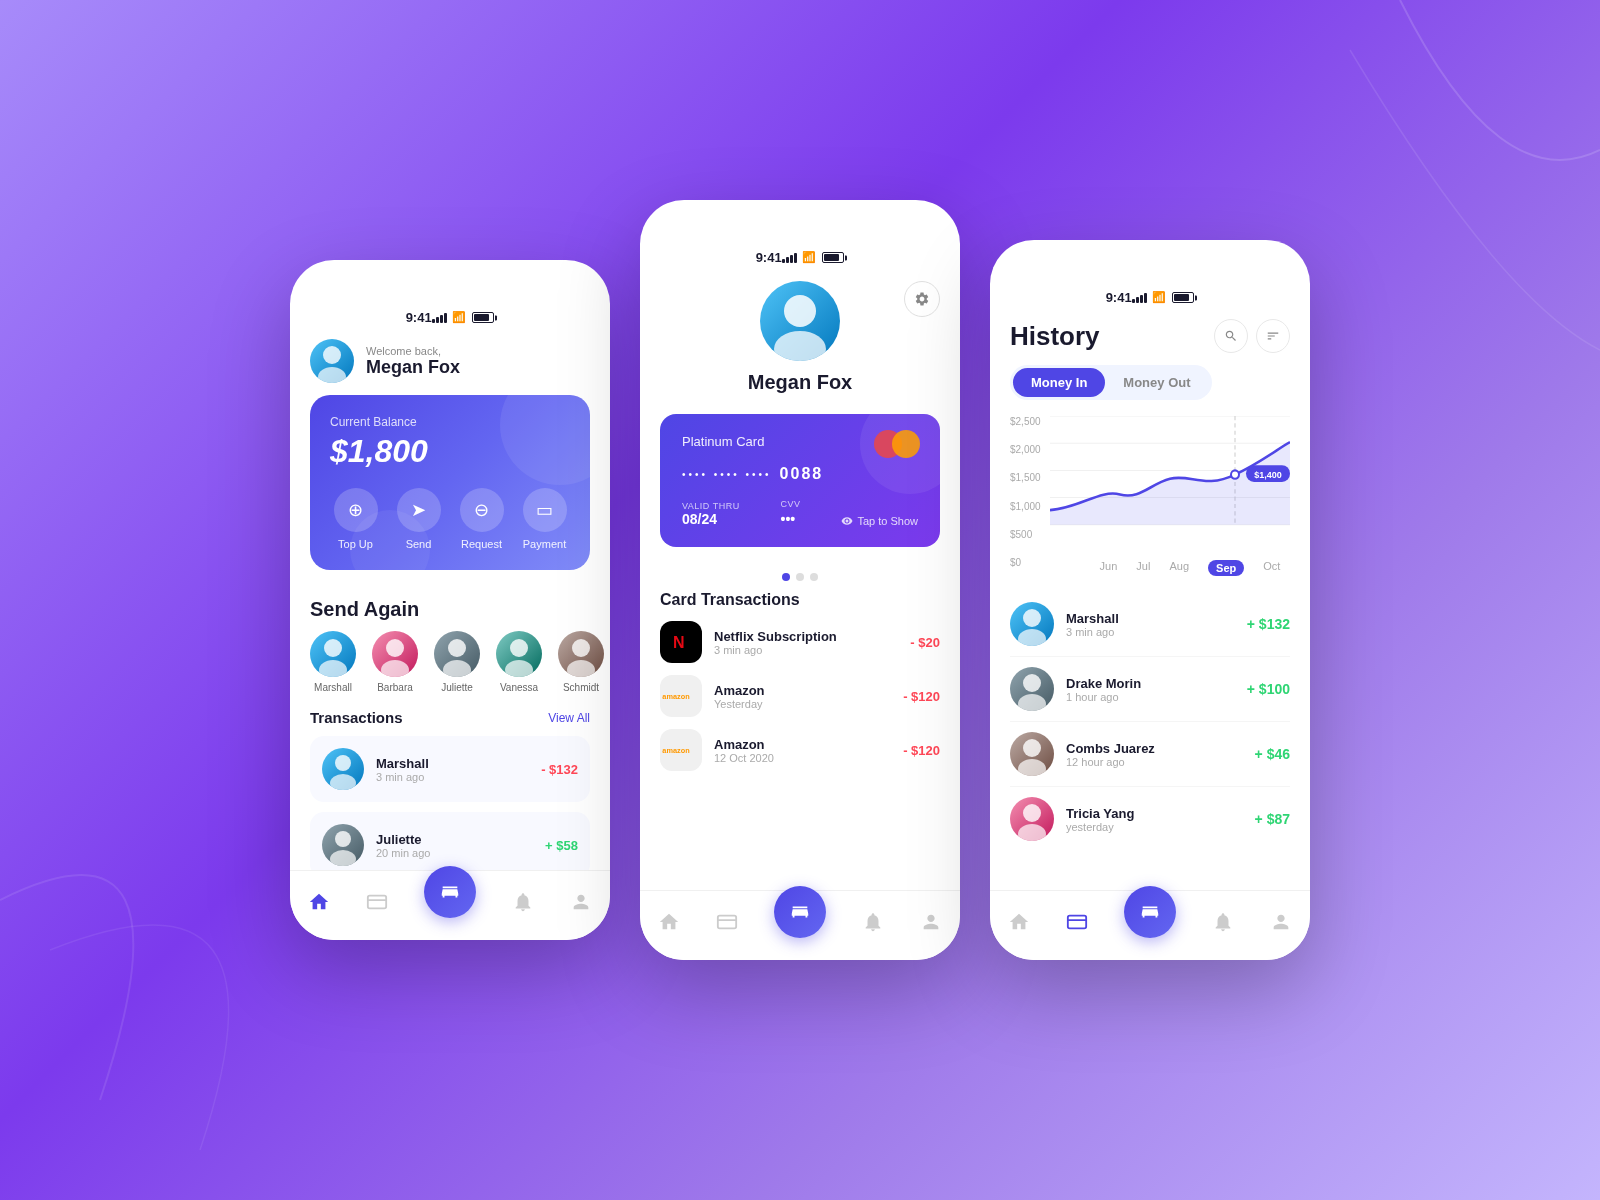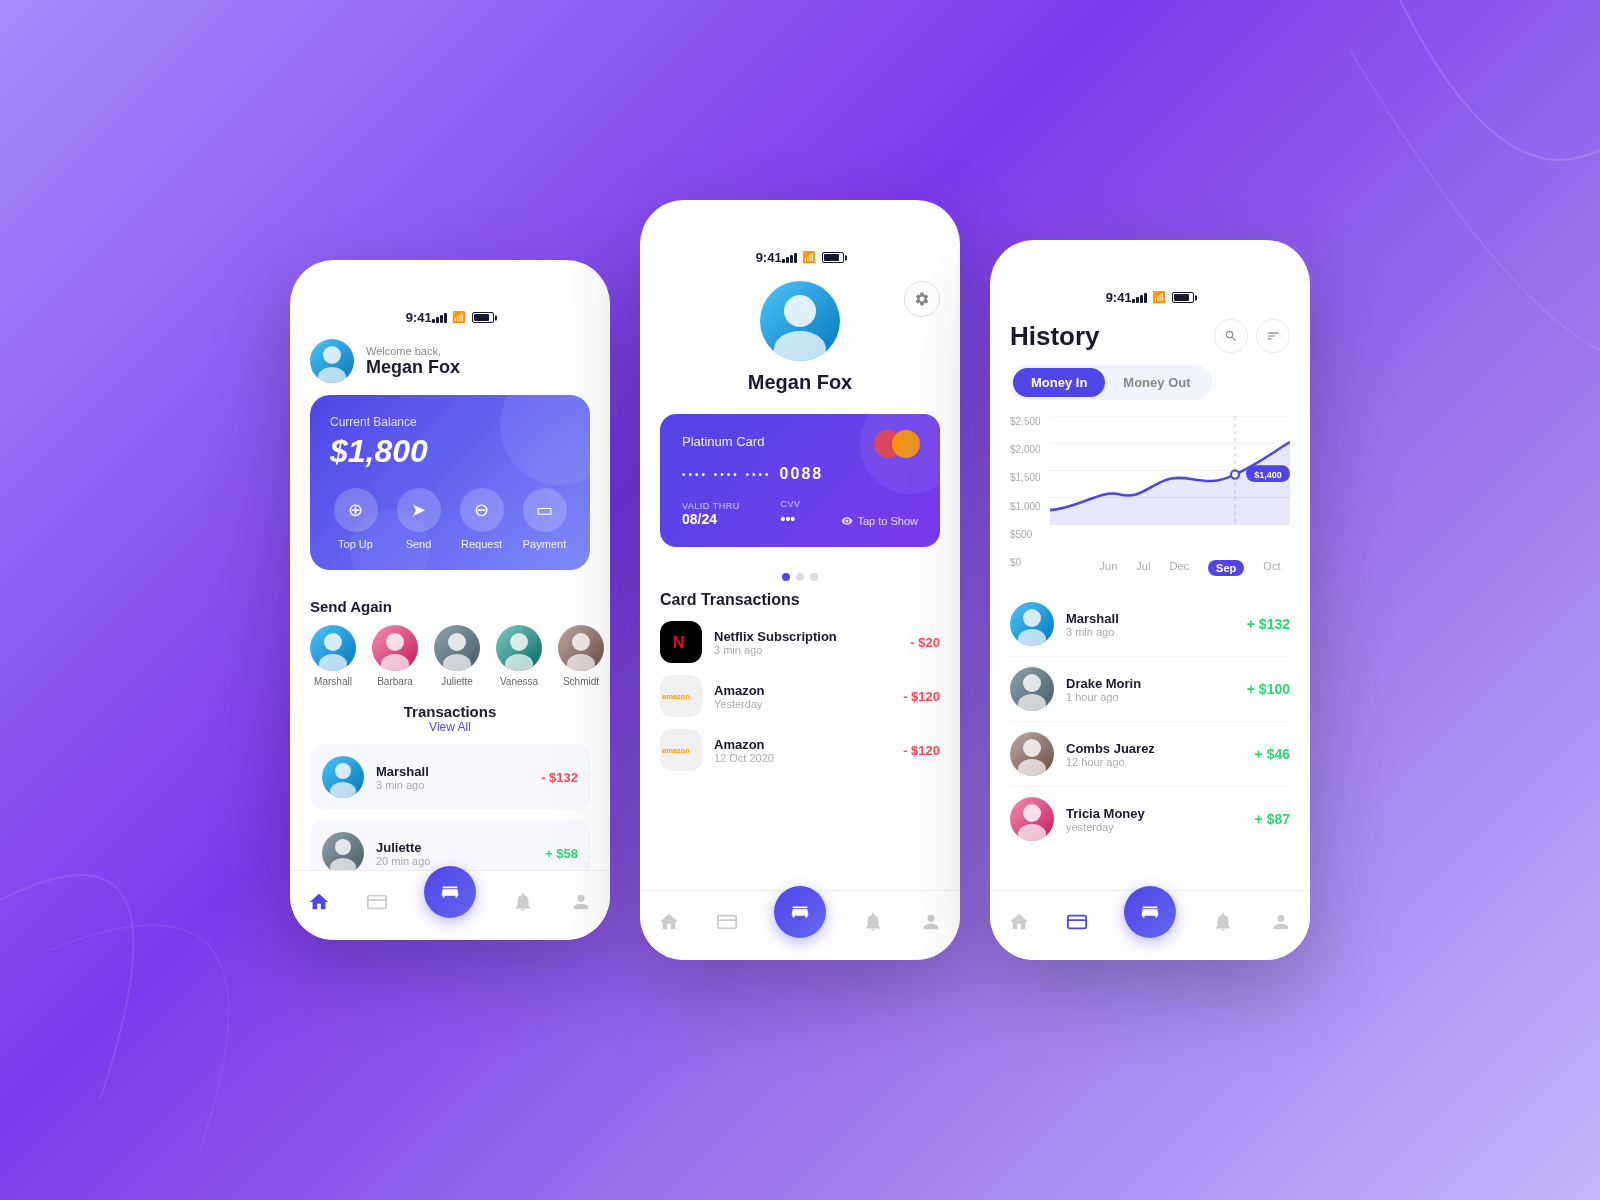--- a/index.html
+++ b/index.html
@@ -119,39 +119,38 @@
     }
     .action-btn-icon {
       width: 44px; height: 44px; border-radius: 50%;
       background: rgba(255,255,255,0.2);
       display: flex; align-items: center; justify-content: center;
       font-size: 18px; color: #fff;
     }
     .action-btn-label { font-size: 11px; color: rgba(255,255,255,0.9); }
 
     .section-title {
-      font-size: 15px; font-weight: 700; color: #1a1a2e;
+      font-size: 20px; font-weight: 700; color: #1a1a2e;
       padding: 12px 20px 10px;
     }
 
     .send-again {
       padding: 0 20px 12px;
       display: flex; gap: 16px;
     }
     .contact-item { display: flex; flex-direction: column; align-items: center; gap: 5px; }
     .contact-avatar {
       width: 46px; height: 46px; border-radius: 50%;
       overflow: hidden; flex-shrink: 0;
     }
     .contact-name { font-size: 10px; color: #666; text-align: center; }
 
     .section-header {
       display: flex; justify-content: space-between; align-items: center;
       padding: 4px 20px 10px;
-      flex-direction: column;
     }
     .section-header-title { font-size: 15px; font-weight: 700; color: #1a1a2e; }
     .view-all { font-size: 12px; color: #4f46e5; }
 
     .transaction-item {
       display: flex; align-items: center; gap: 12px;
       margin: 0 20px 10px;
       background: #f8f9ff;
       border-radius: 14px;
       padding: 12px;
@@ -730,21 +729,21 @@
 
           <circle cx="185" cy="56" r="5" fill="#4f46e5"></circle>
           <circle cx="185" cy="56" r="3" fill="white"></circle>
 
           <rect x="196" y="47" width="44" height="16" rx="8" fill="#4f46e5"></rect>
           <text x="218" y="59" text-anchor="middle" font-size="9" fill="white" font-family="Arial" font-weight="600">$1,400</text>
         </svg>
         <div class="chart-x-labels">
           <span class="x-label">Jun</span>
           <span class="x-label">Jul</span>
-          <span class="x-label">Dec</span>
+          <span class="x-label">Aug</span>
           <span class="x-label active">Sep</span>
           <span class="x-label">Oct</span>
         </div>
       </div>
     </div>
 
     <div class="history-list">
       <div class="history-item">
         <div class="hist-avatar av-blue">
           <svg viewBox="0 0 44 44" width="44" height="44">
@@ -788,21 +787,21 @@
       </div>
 
       <div class="history-item">
         <div class="hist-avatar av-pink">
           <svg viewBox="0 0 44 44" width="44" height="44">
             <circle cx="22" cy="16" r="9" fill="rgba(255,255,255,0.8)"></circle>
             <ellipse cx="22" cy="37" rx="14" ry="10" fill="rgba(255,255,255,0.7)"></ellipse>
           </svg>
         </div>
         <div class="hist-info">
-          <div class="hist-name">Tricia Money</div>
+          <div class="hist-name">Tricia Yang</div>
           <div class="trans-time">yesterday</div>
         </div>
         <span class="hist-amount">+ $87</span>
       </div>
     </div>
 
     <div class="bottom-nav">
       <div class="nav-item">
         <svg width="22" height="22" viewBox="0 0 24 24" fill="currentColor">
             <path d="M10 20v-6h4v6h5v-8h3L12 3 2 12h3v8z"></path>

